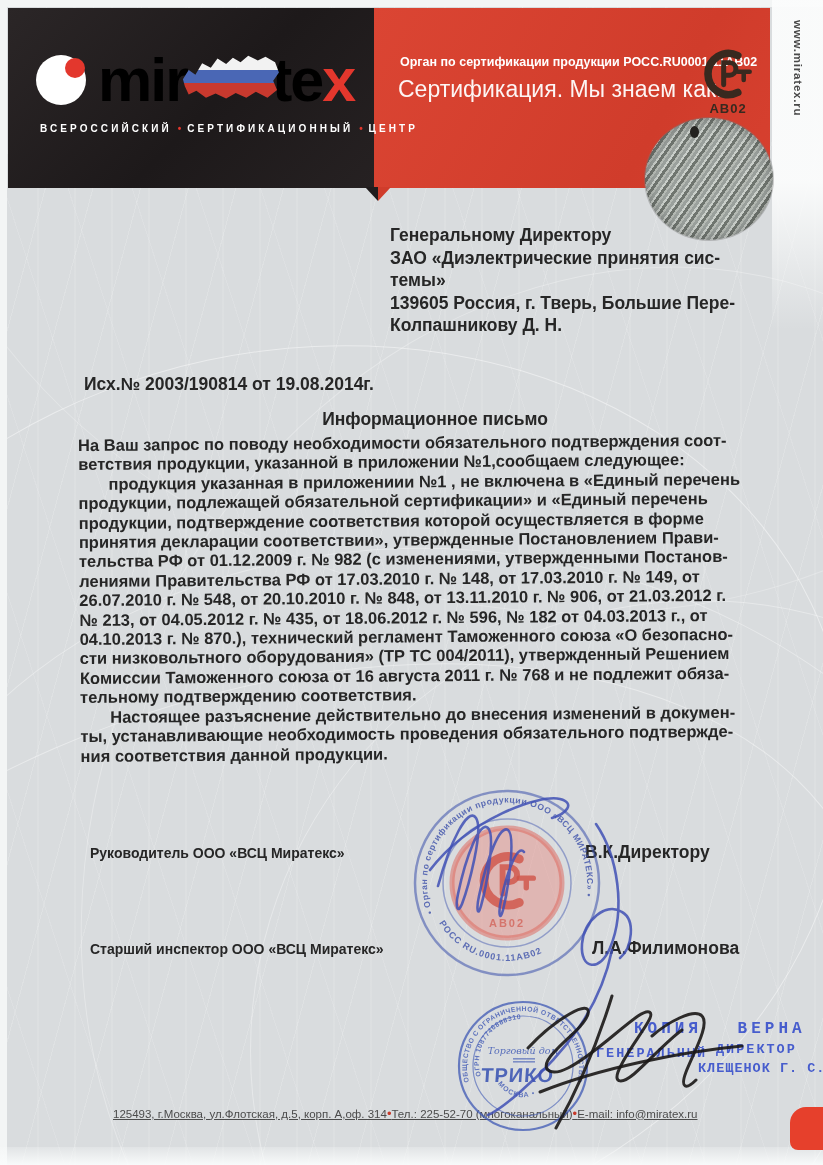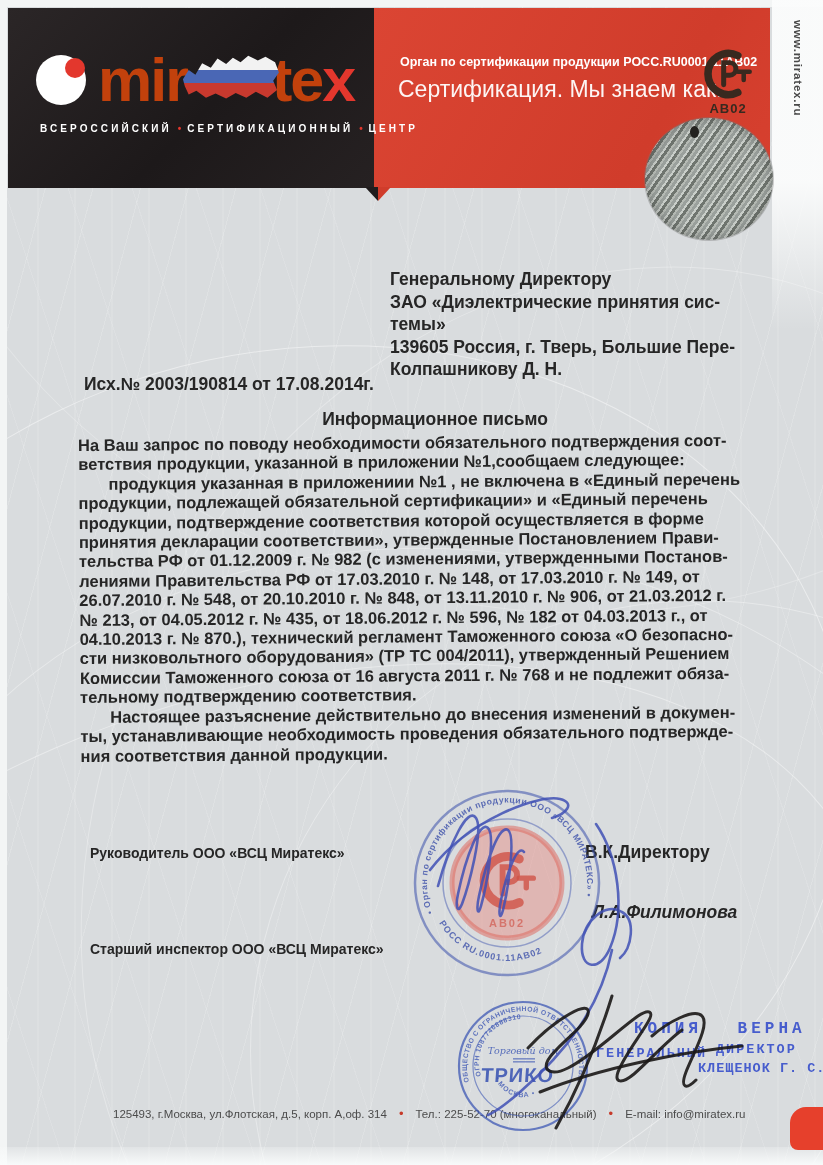--- a/index.html
+++ b/index.html
@@ -23,58 +23,58 @@
     background:linear-gradient(135deg,#2b2627 0%,#1d191a 55%,#262122 100%);}
   #red-box{left:374px;top:8px;width:396px;height:180px;background:#d7402f;
     border-radius:0 0 30px 0;
     background:linear-gradient(120deg,#db4533 0%,#d03c2b 70%,#d7402f 100%);}
   .tail{top:187px;width:13px;height:14px;}
   #tail-dark{left:365px;background:#201c1d;clip-path:polygon(0 0,100% 0,100% 100%);}
   #tail-red{left:378px;background:#d03c2b;clip-path:polygon(0 0,100% 0,0 100%);}
   #logo-row{left:36px;top:44px;display:flex;align-items:center;height:72px;}
   #logo-circle{position:relative;width:50px;height:50px;background:#fff;border-radius:50%;}
   #logo-dot{position:absolute;right:1px;top:3px;width:20px;height:20px;background:#e3372d;border-radius:50%;}
-  .logo-txt{font-size:61px;font-weight:bold;color:#c2410c;letter-spacing:-2px;line-height:1;}
+  .logo-txt{font-size:61px;font-weight:bold;color:#000000;letter-spacing:-2px;line-height:1;}
   #logo-mir{margin-left:12px;}
   #logo-x{color:#e3372d;}
   #logo-map{width:96px;height:46px;margin:0 -7px 6px -4px;
     background:linear-gradient(180deg,#f2f2f2 0 34%,#4a67b5 34% 63%,#c8392e 63% 100%);
     clip-path:polygon(0% 55%,6% 35%,13% 45%,20% 20%,29% 30%,36% 10%,45% 22%,52% 8%,60% 18%,68% 4%,78% 14%,86% 6%,96% 18%,100% 40%,94% 58%,98% 78%,88% 95%,76% 82%,66% 95%,55% 85%,45% 97%,34% 86%,24% 95%,14% 80%,6% 88%,2% 70%);}
   #tagline{left:40px;top:123px;font-size:10px;font-weight:bold;color:#fff;letter-spacing:3.1px;white-space:nowrap;}
   #tagline .dot{color:#e3372d;letter-spacing:0;}
   #cert-line{left:400px;top:55px;font-size:12.5px;font-weight:bold;color:#fff;}
   #slogan{left:398px;top:76px;font-size:23px;color:rgba(255,255,255,.95);}
   #rst-mark{left:702px;top:48px;}
   #rst-code{left:700px;top:101px;width:56px;text-align:center;font-size:13px;font-weight:bold;color:#38291f;letter-spacing:1px;}
   #texture-circle{left:645px;top:118px;width:128px;height:122px;border-radius:50%;z-index:5;
     background:repeating-linear-gradient(125deg,#9aa09c 0 3px,#c9cec9 3px 5px,#6f756f 5px 8px,#b5bab4 8px 10px);
     box-shadow:0 0 0 1px rgba(120,120,120,.4), inset 0 0 14px rgba(40,40,40,.35);}
   #texture-speck{left:690px;top:126px;width:9px;height:12px;background:#23221f;border-radius:50%;z-index:6;}
   #site-vert{left:792px;top:20px;height:130px;writing-mode:vertical-rl;
     font-size:11.5px;font-weight:bold;color:#4a4a4a;letter-spacing:.8px;}
   #right-fade{left:772px;top:0;width:51px;height:330px;background:linear-gradient(180deg,rgba(251,252,252,.95) 0 55%,rgba(251,252,252,0) 100%);}
   
   .txt{color:#262626;white-space:nowrap;}
-  #recipient{left:390px;top:224px;font-size:17.5px;font-weight:bold;line-height:22.5px;margin-top:44px;}
+  #recipient{left:390px;top:224px;font-size:17.5px;font-weight:bold;line-height:22.5px;}
   #ref-line{left:84px;top:374px;font-size:17.5px;font-weight:bold;}
   #title{left:0;top:409px;width:870px;text-align:center;font-size:17.5px;font-weight:bold;}
   #body-block{left:78px;top:436px;width:724px;font-size:16.5px;font-weight:bold;line-height:19.4px;transform:rotate(-.45deg);transform-origin:0 0;}
   .bl{white-space:nowrap;}
   .ind{padding-left:30px;}
   .sig-role{font-size:14px;font-weight:bold;}
   .sig-name{font-size:17.5px;font-weight:bold;}
   
   svg{overflow:visible;}
   .copy-stamp{font-family:"Liberation Mono",monospace;font-weight:bold;color:#3b53cc;opacity:.92;white-space:nowrap;z-index:8;}
   #copy1{left:634px;top:1020px;font-size:16px;letter-spacing:4px;word-spacing:22px;}
   #copy2a{left:596px;top:1046px;font-size:13.5px;letter-spacing:2px;}
   #copy2b{left:716px;top:1042px;font-size:13.5px;letter-spacing:2px;}
   #copy3{left:698px;top:1061px;font-size:13.5px;letter-spacing:1px;}
   
-  #footer{left:113px;top:1106px;font-size:11.5px;color:#4b4b4b;display:flex;gap:12px;align-items:center;white-space:nowrap;z-index:2;}
+  #footer{left:113px;top:1106px;font-size:11.5px;color:#4b4b4b;display:flex;align-items:center;white-space:nowrap;z-index:2;text-decoration:underline;}
   #footer .sep{color:#c63a2a;font-size:13px;}
   #red-corner{left:790px;top:1107px;width:33px;height:43px;background:#e6402c;border-radius:16px 0 0 8px;z-index:3;}
   #bottom-band{left:0;top:1147px;width:823px;height:18px;background:linear-gradient(180deg,rgba(248,250,250,.25),rgba(250,252,252,.95));}
 </style>
 </head>
 <body>
 
 <div id="page">
 
   <div id="guilloche">
@@ -129,21 +129,21 @@
   <div class="abs" id="site-vert">www.miratex.ru</div>
 
   <div class="abs txt" id="recipient">
     <div>Генеральному Директору</div>
     <div>ЗАО «Диэлектрические принятия сис-</div>
     <div>темы»</div>
     <div>139605 Россия, г. Тверь, Большие Пере-</div>
     <div>Колпашникову Д. Н.</div>
   </div>
 
-  <div class="abs txt" id="ref-line">Исх.№ 2003/190814 от  17.08.2014г.</div>
+  <div class="abs txt" id="ref-line">Исх.№ 2003/190814 от  19.08.2014г.</div>
   <div class="abs txt" id="title">Информационное письмо</div>
 
   <div class="abs txt" id="body-block">
     <div class="bl">На Ваш запрос по поводу необходимости обязательного подтверждения соот-</div>
     <div class="bl">ветствия продукции, указанной в приложении №1,сообщаем следующее:</div>
     <div class="bl ind">продукция указанная в приложениии №1 , не включена в «Единый перечень</div>
     <div class="bl">продукции, подлежащей обязательной сертификации» и «Единый перечень</div>
     <div class="bl">продукции, подтверждение соответствия которой осуществляется в форме</div>
     <div class="bl">принятия декларации соответствии», утвержденные Постановлением Прави-</div>
     <div class="bl">тельства РФ от 01.12.2009 г. № 982 (с изменениями, утвержденными Постанов-</div>
@@ -155,21 +155,21 @@
     <div class="bl">Комиссии Таможенного союза от 16 августа 2011 г. № 768 и не подлежит обяза-</div>
     <div class="bl">тельному подтверждению соответствия.</div>
     <div class="bl ind">Настоящее разъяснение действительно до внесения изменений в докумен-</div>
     <div class="bl">ты, устанавливающие необходимость проведения обязательного подтвержде-</div>
     <div class="bl">ния соответствия данной продукции.</div>
   </div>
 
   <div class="abs txt sig-role" style="left:90px;top:845px;">Руководитель ООО «ВСЦ Миратекс»</div>
   <div class="abs txt sig-name" style="left:585px;top:842px;">В.К.Директору</div>
   <div class="abs txt sig-role" style="left:90px;top:941px;">Старший инспектор ООО «ВСЦ Миратекс»</div>
-  <div class="abs txt sig-name" style="left:592px;top:902px;font-style:italic;">Л.А.Филимонова</div>
+  <div class="abs txt sig-name" style="left:592px;top:938px;">Л.А.Филимонова</div>
 
   <svg class="abs" style="left:407px;top:783px;z-index:6;" width="200" height="200" viewBox="0 0 200 200">
     <defs>
       <path id="arcTop" d="M 26 130 A 80 80 0 1 1 174 130" fill="none"></path>
       <path id="arcBot" d="M 32 140 A 80 80 0 0 0 168 140" fill="none"></path>
     </defs>
     <circle cx="100" cy="100" r="92" fill="none" stroke="rgba(58,80,172,.55)" stroke-width="2.5"></circle>
     <circle cx="100" cy="100" r="64" fill="none" stroke="rgba(58,80,172,.45)" stroke-width="1.5"></circle>
     <circle cx="100" cy="100" r="55" fill="rgba(232,128,118,.42)" stroke="rgba(222,98,88,.5)" stroke-width="5"></circle>
     <g fill="none" stroke="rgba(208,82,70,.8)" stroke-linecap="round" transform="translate(70,67) scale(1.28)">

